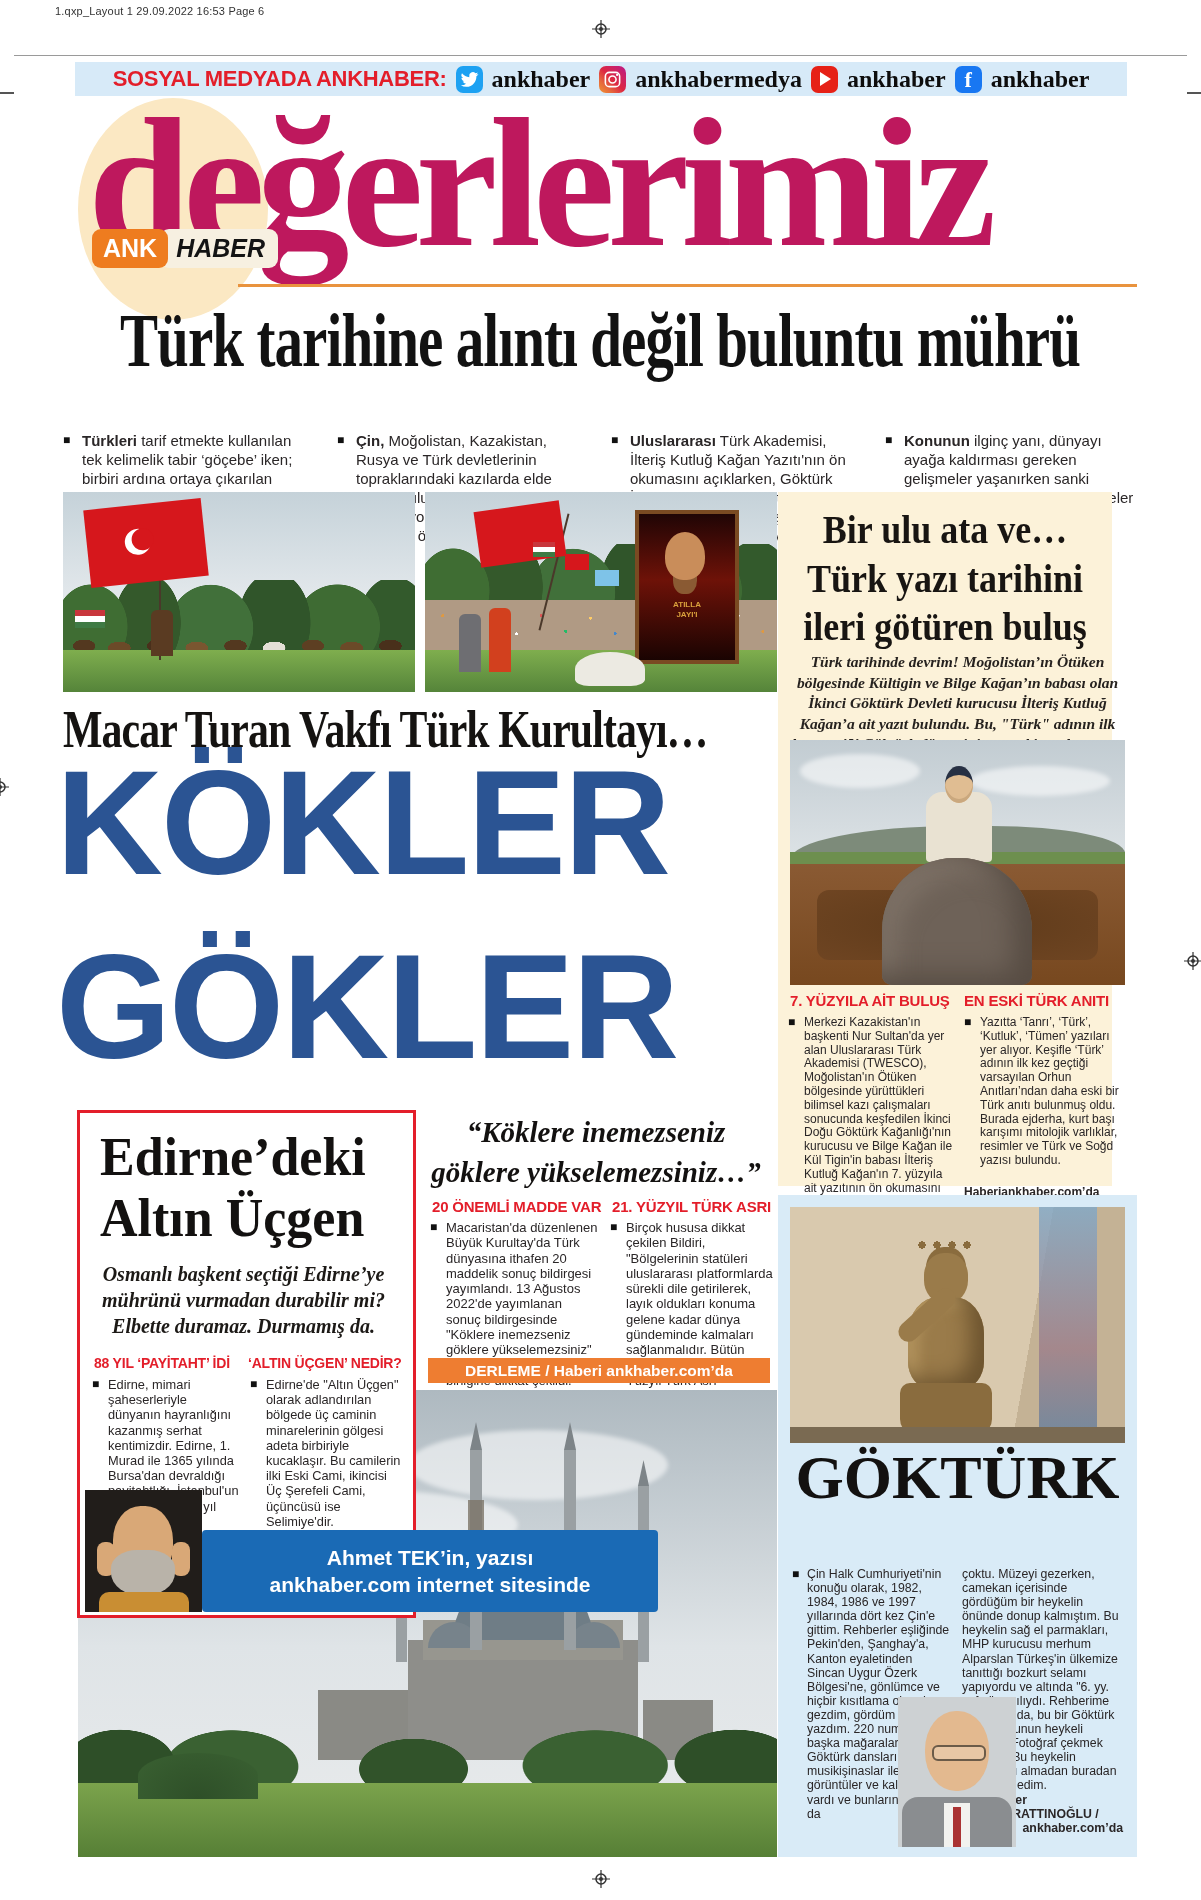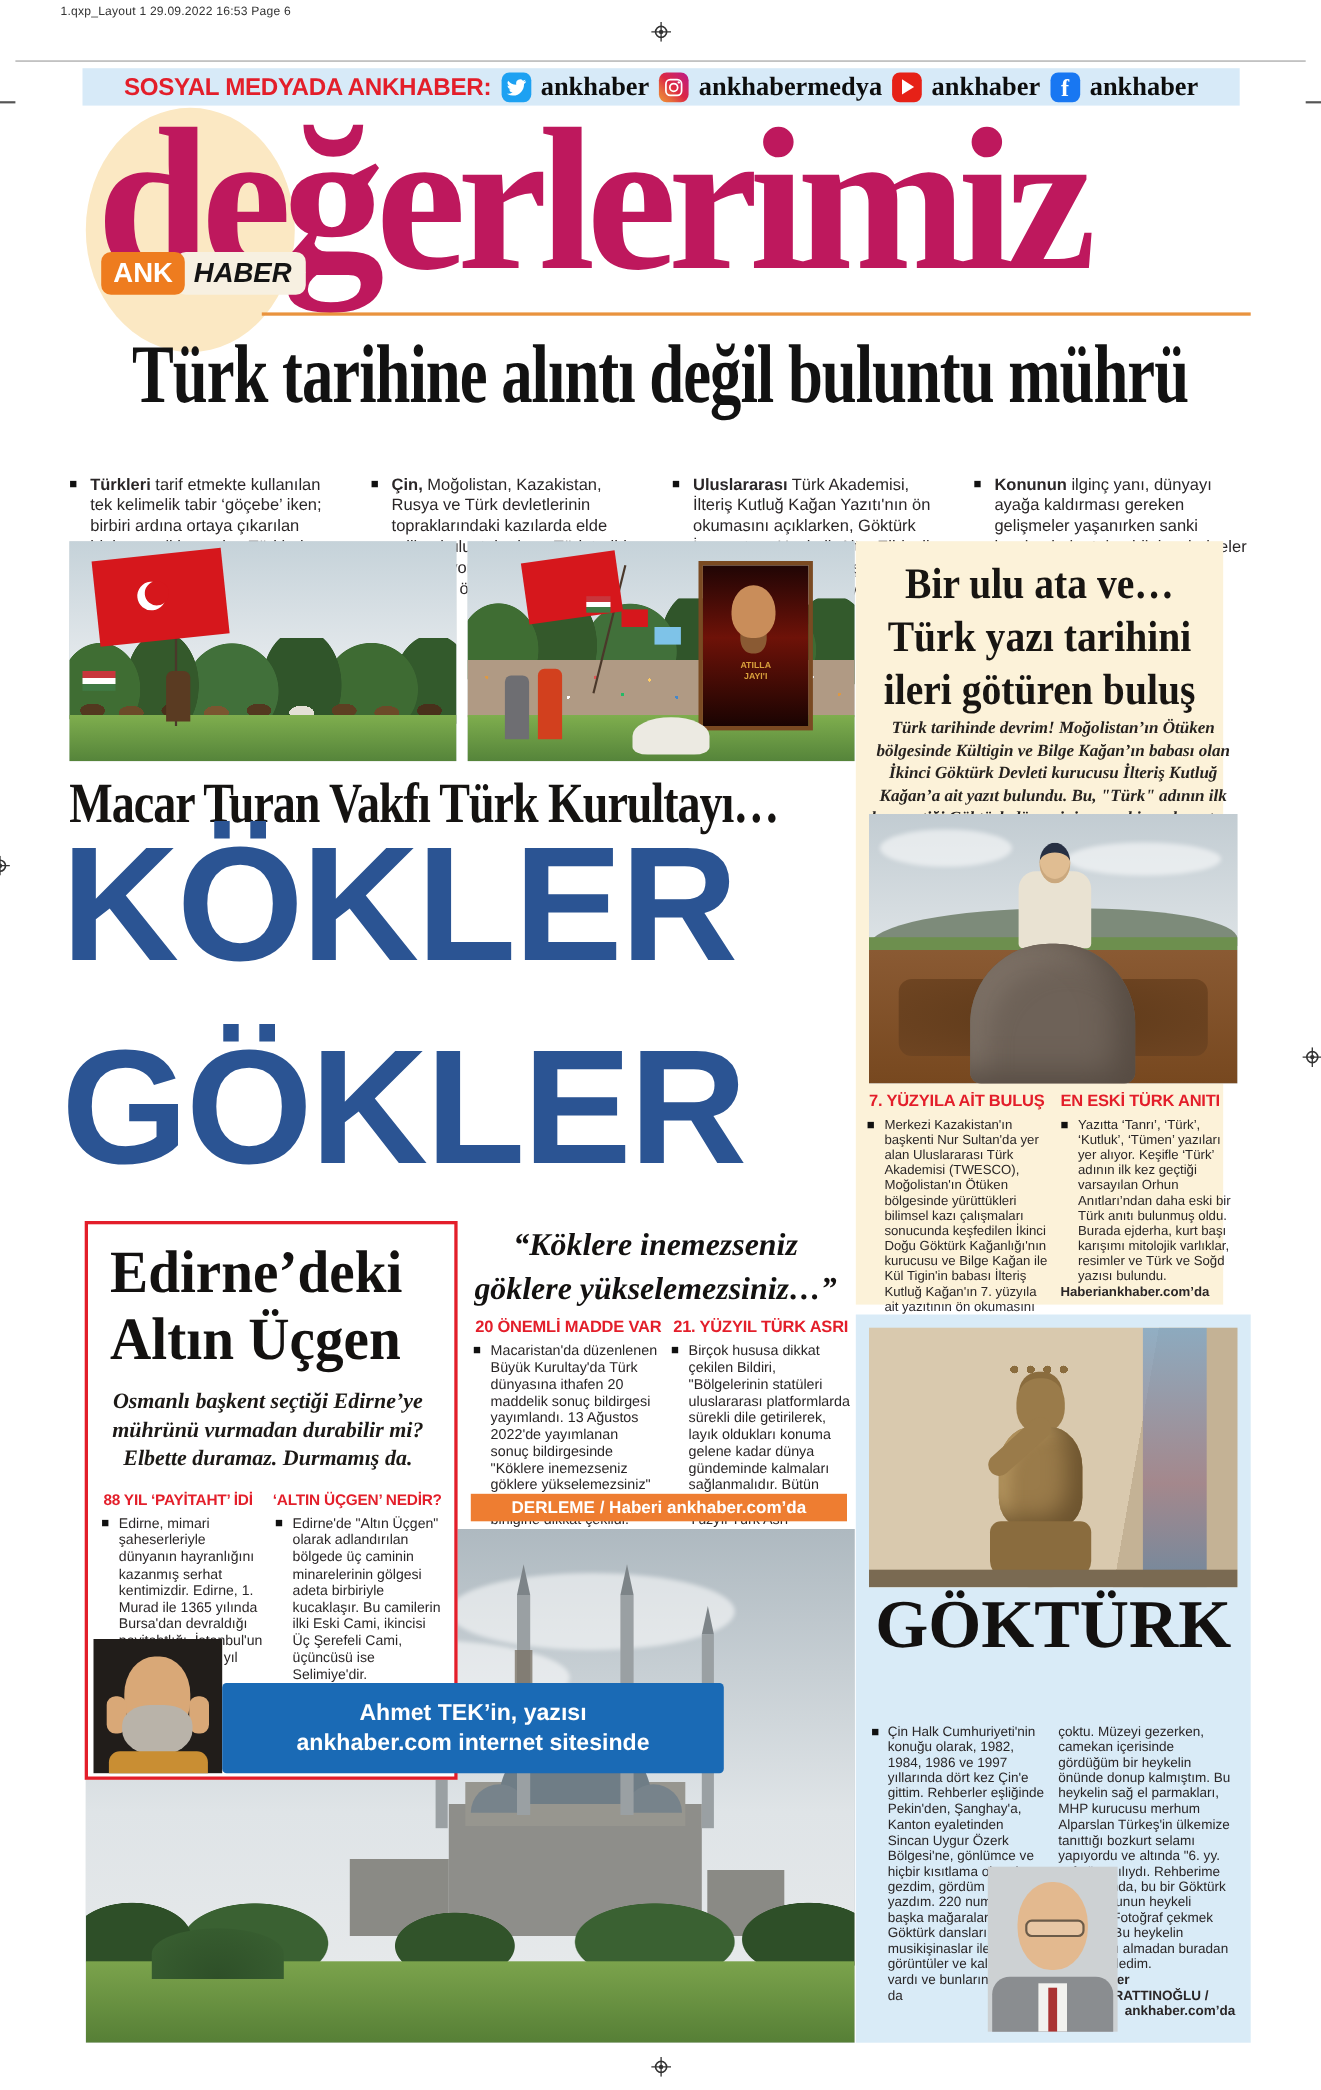--- a/index.html
+++ b/index.html
@@ -108,21 +108,21 @@
   .pit{position:absolute;left:0;top:112px;width:100%;height:133px;background:linear-gradient(#6d8f4e 0 12px,#8a5a33 12px,#77481f);}
   .trench{position:absolute;left:8%;top:150px;width:84%;height:70px;background:radial-gradient(#5e3a1a,#6f4522);border-radius:12px;}
   .stele{position:absolute;left:92px;top:118px;width:150px;height:127px;background:#6e6258;border-radius:72px 72px 10px 10px;
          box-shadow:inset -18px -10px 28px #574c43,inset 14px 16px 22px #7d7166;}
   .digger{position:absolute;left:136px;top:52px;width:66px;height:70px;background:#e9e2d2;border-radius:16px 16px 4px 4px;}
   .digger::before{content:"";position:absolute;left:19px;top:-26px;width:28px;height:28px;border-radius:50%;background:#e0bd92;
                   box-shadow:inset 0 -4px 0 #caa87e;border-top:9px solid #273043;}
   .sub-head{position:absolute;font-weight:800;font-size:15px;color:#e31e2a;letter-spacing:-.2px;white-space:nowrap;}
   .col-text{position:absolute;font-size:12px;line-height:13.8px;color:#2a2627;}
   .col-text .bullet-item{padding-left:16px;font-size:inherit;line-height:inherit;}
-  .tail-bold{font-weight:bold;margin-top:0;}
+  .tail-bold{font-weight:bold;margin-top:18px;}
 
   
   .edirne-box{left:77px;top:1110px;width:333px;height:502px;background:#fff;border:3px solid #e31e2a;z-index:5;}
   .edirne-title{position:absolute;left:20px;top:14px;font-family:"Liberation Serif",serif;font-weight:bold;
                 font-size:52px;line-height:58px;color:#131110;transform:scaleY(1.05);transform-origin:left top;}
   .edirne-deck{position:absolute;left:10px;top:148px;width:307px;text-align:center;font-family:"Liberation Serif",serif;
                font-weight:bold;font-style:italic;font-size:20px;line-height:26px;color:#1c1916;}
   .author-photo{left:85px;top:1490px;width:117px;height:122px;background:#211d1a;z-index:6;overflow:hidden;}
   .a-face{position:absolute;left:28px;top:16px;width:60px;height:74px;border-radius:46%;background:#d9a877;}
   .a-beard{position:absolute;left:26px;top:60px;width:64px;height:46px;border-radius:40% 40% 50% 50%;background:#b9b3a9;}

